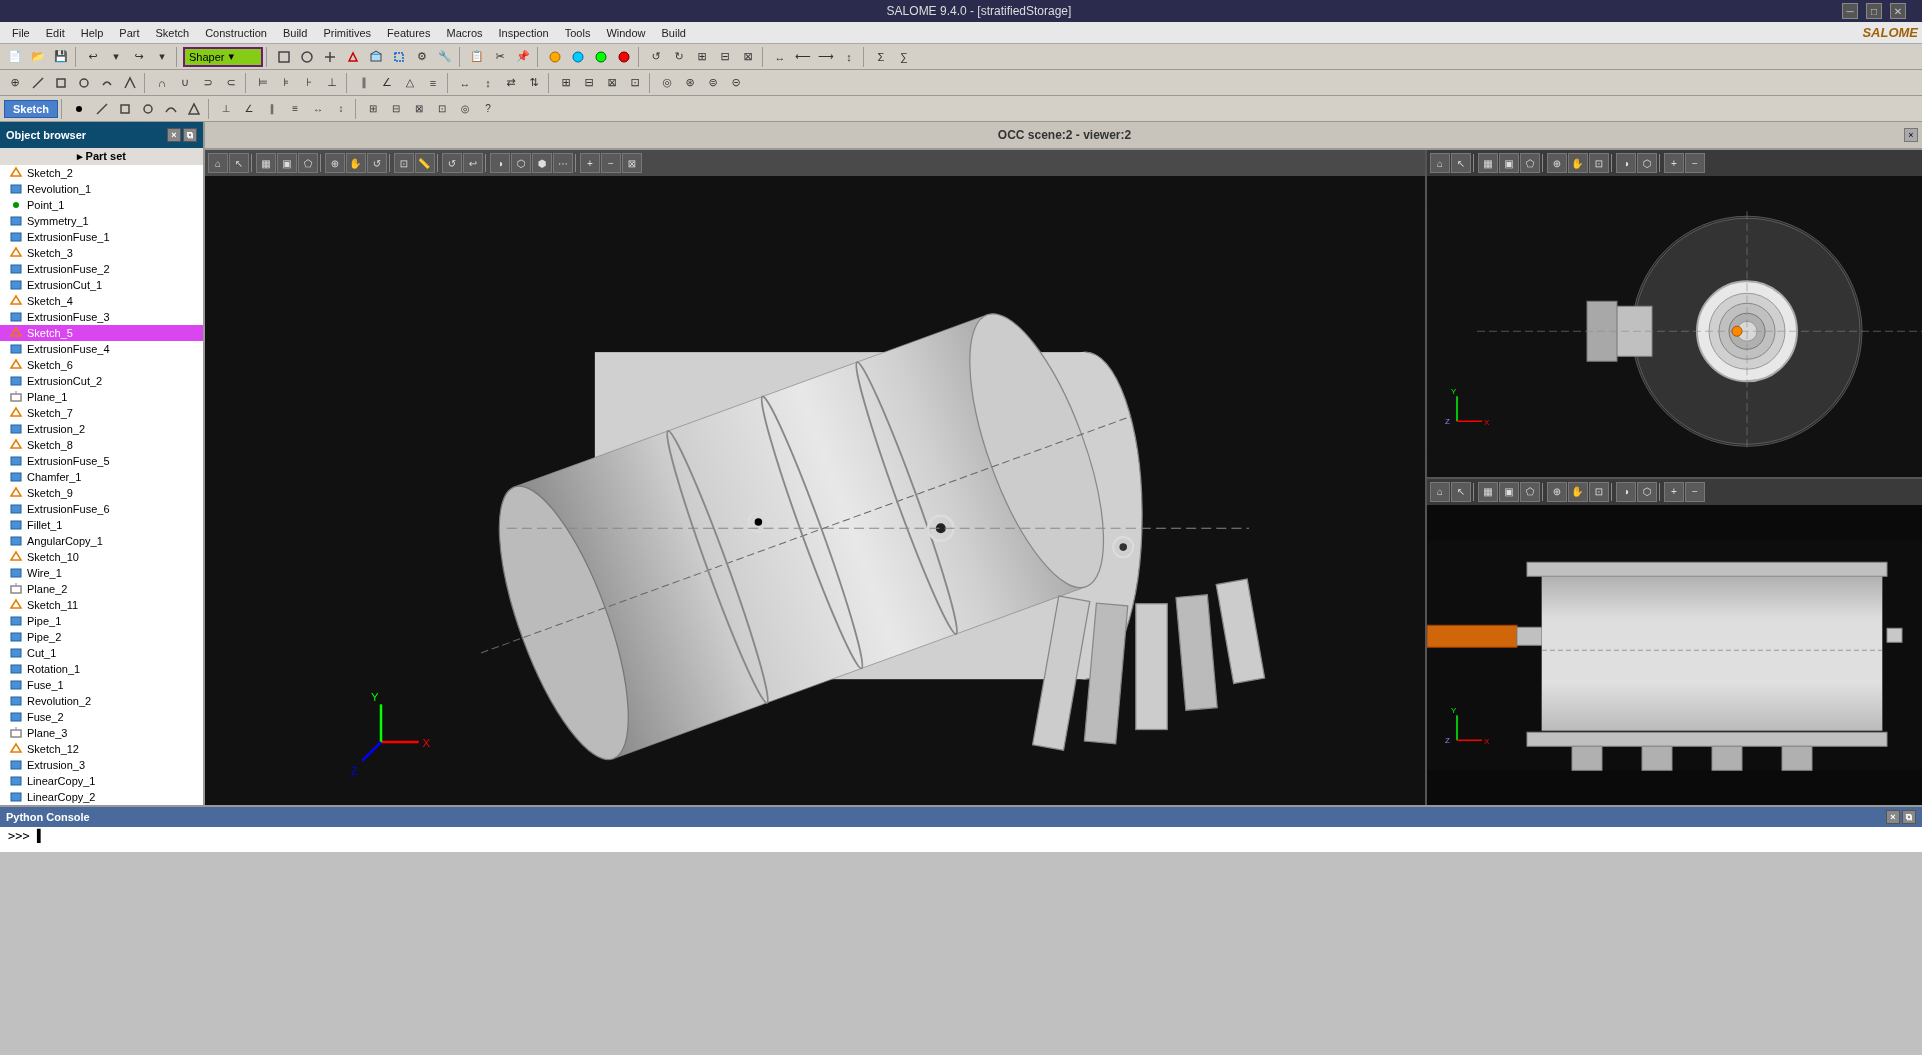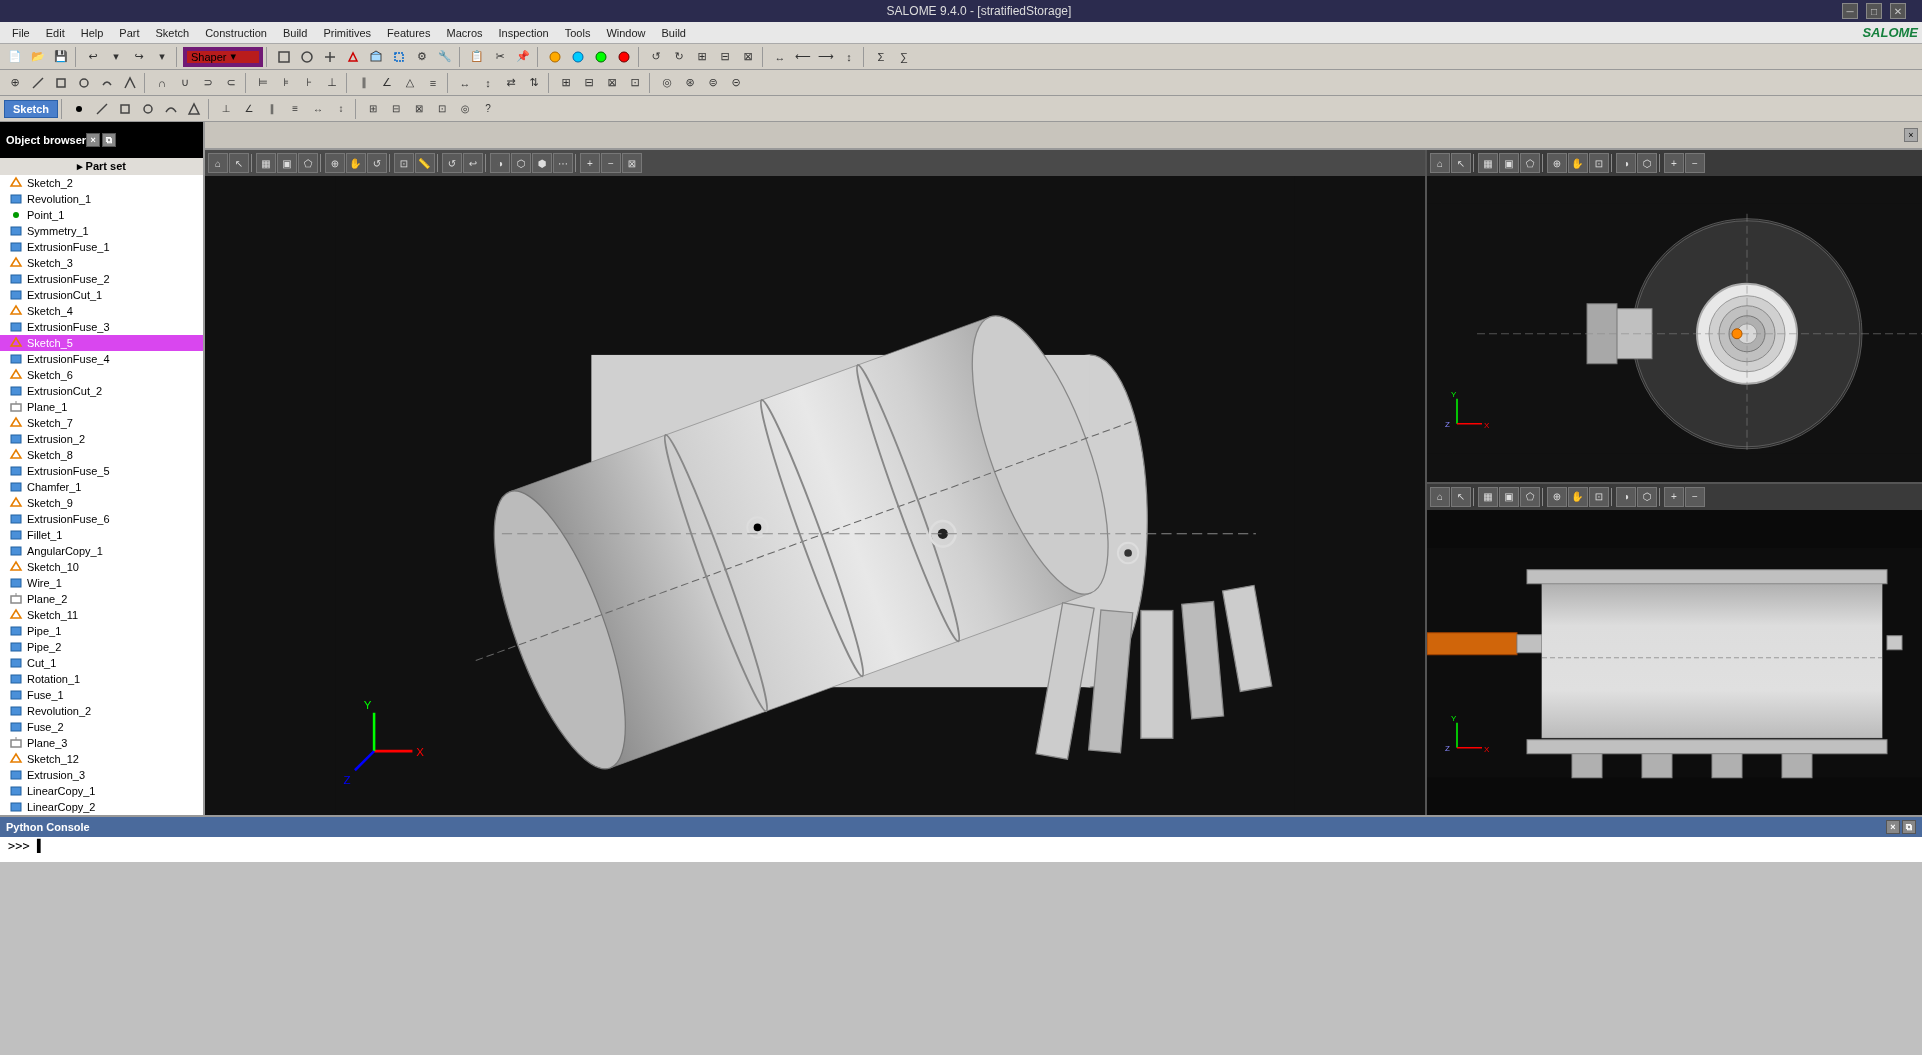--- a/index.html
+++ b/index.html
@@ -14,36 +14,36 @@
     #titlebar-controls { display: flex; gap: 8px; }
     .title-btn { width: 16px; height: 16px; background: #555; border: 1px solid #888; color: #ccc; font-size: 10px; display: flex; align-items: center; justify-content: center; cursor: pointer; }
 
     
     #menubar {
       width: 100%; height: 22px; background: #e8e8e8;
       display: flex; align-items: center; padding: 8px 4px;
       border-bottom: 1px solid #aaa;
     }
     .menu-item { padding: 2px 8px; cursor: pointer; font-size: 11px; color: #222; }
-    #salome-logo { margin-left: auto; font-size: 13px; font-weight: bold; color: #15803d; font-style: italic; }
+    #salome-logo { margin-left: auto; font-size: 13px; font-weight: bold; color: #a16207; font-style: italic; }
 
     
     .toolbar-row {
       width: 100%; height: 26px; background: #d4d0c8;
       display: flex; align-items: center; padding: 1px 4px;
       border-bottom: 1px solid #999; gap: 1px;
     }
     .tb-btn {
       width: 22px; height: 22px; background: #d4d0c8;
       border: 1px solid transparent; display: flex; align-items: center; justify-content: center;
       cursor: pointer; font-size: 11px; color: #333;
     }
     .tb-sep { width: 4px; height: 20px; border-left: 1px solid #999; margin: 0 2px; }
     .tb-dropdown {
-      height: 20px; background: #b91c1c; border: 4px solid #701a75;
+      height: 20px; background: #84cc16; border: 2px solid #701a75;
       display: flex; align-items: center; padding: 0 4px; font-size: 11px; cursor: pointer;
       min-width: 80px;
     }
 
     
     #sketch-toolbar {
       width: 100%; height: 26px; background: #d4d0c8;
       display: flex; align-items: center; padding: 1px 4px;
       border-bottom: 1px solid #999; gap: 1px;
     }
@@ -59,22 +59,22 @@
     }
 
     
     #sidebar {
       width: 205px; background: #d4d0c8;
       border-right: 2px solid #999;
       display: flex; flex-direction: column;
       overflow: hidden;
     }
     #sidebar-header {
-      height: 36px; background: #000000; color: white;
-      display: flex; align-items: center; justify-content: flex-start;
+      height: 26px; background: #0c4a6e; color: white;
+      display: flex; align-items: center; justify-content: space-between;
       padding: 0 6px; font-size: 11px; font-weight: bold;
     }
     #sidebar-header-btns { display: flex; gap: 2px; }
     .sidebar-hbtn { width: 14px; height: 14px; background: #888; border: 1px solid #555; color: white; font-size: 9px; display: flex; align-items: center; justify-content: center; cursor: pointer; }
     #sidebar-content { flex: 1; overflow-y: auto; background: white; }
     .tree-section { padding: 2px 4px; background: #e0ddd8; font-size: 11px; font-weight: bold; text-align: center; }
     .tree-item {
       display: flex; align-items: center; padding: 1px 20px 1px 8px;
       font-size: 11px; cursor: pointer; height: 16px;
       white-space: nowrap; overflow: hidden;
@@ -708,20 +708,21 @@
             <span>LinearCopy_2</span>
           </div>
         </div>
     </div>
   </div>
 
   <div id="viewport-area">
 
     <div id="viewport-top">
       <div style="width:20px"></div>
+      <span style="font-size:12px;font-weight:bold;color:#333;flex:1;text-align:center;">OCC scene:2 - viewer:2</span>
       <div class="vp-close">×</div>
     </div>
 
     <div id="viewports">
 
       <div id="vp-main">
         <div class="vp-toolbar">
           <div class="vp-btn">⌂</div>
           <div class="vp-btn">↖</div>
           <div class="vp-sep"></div>

